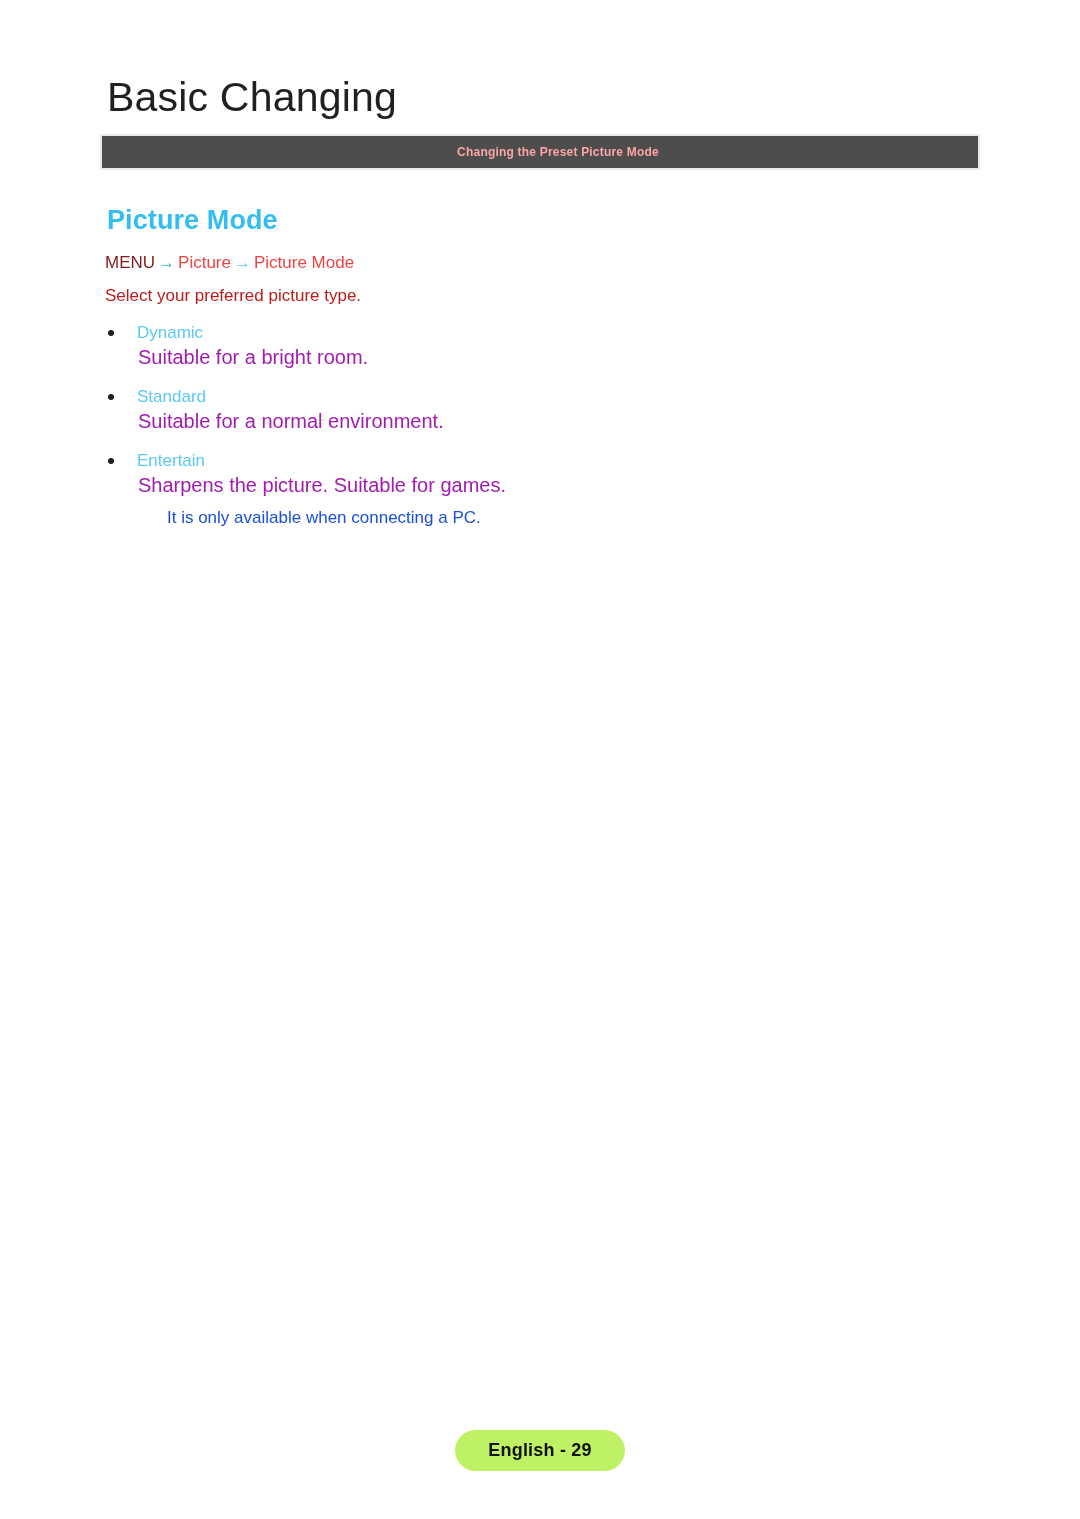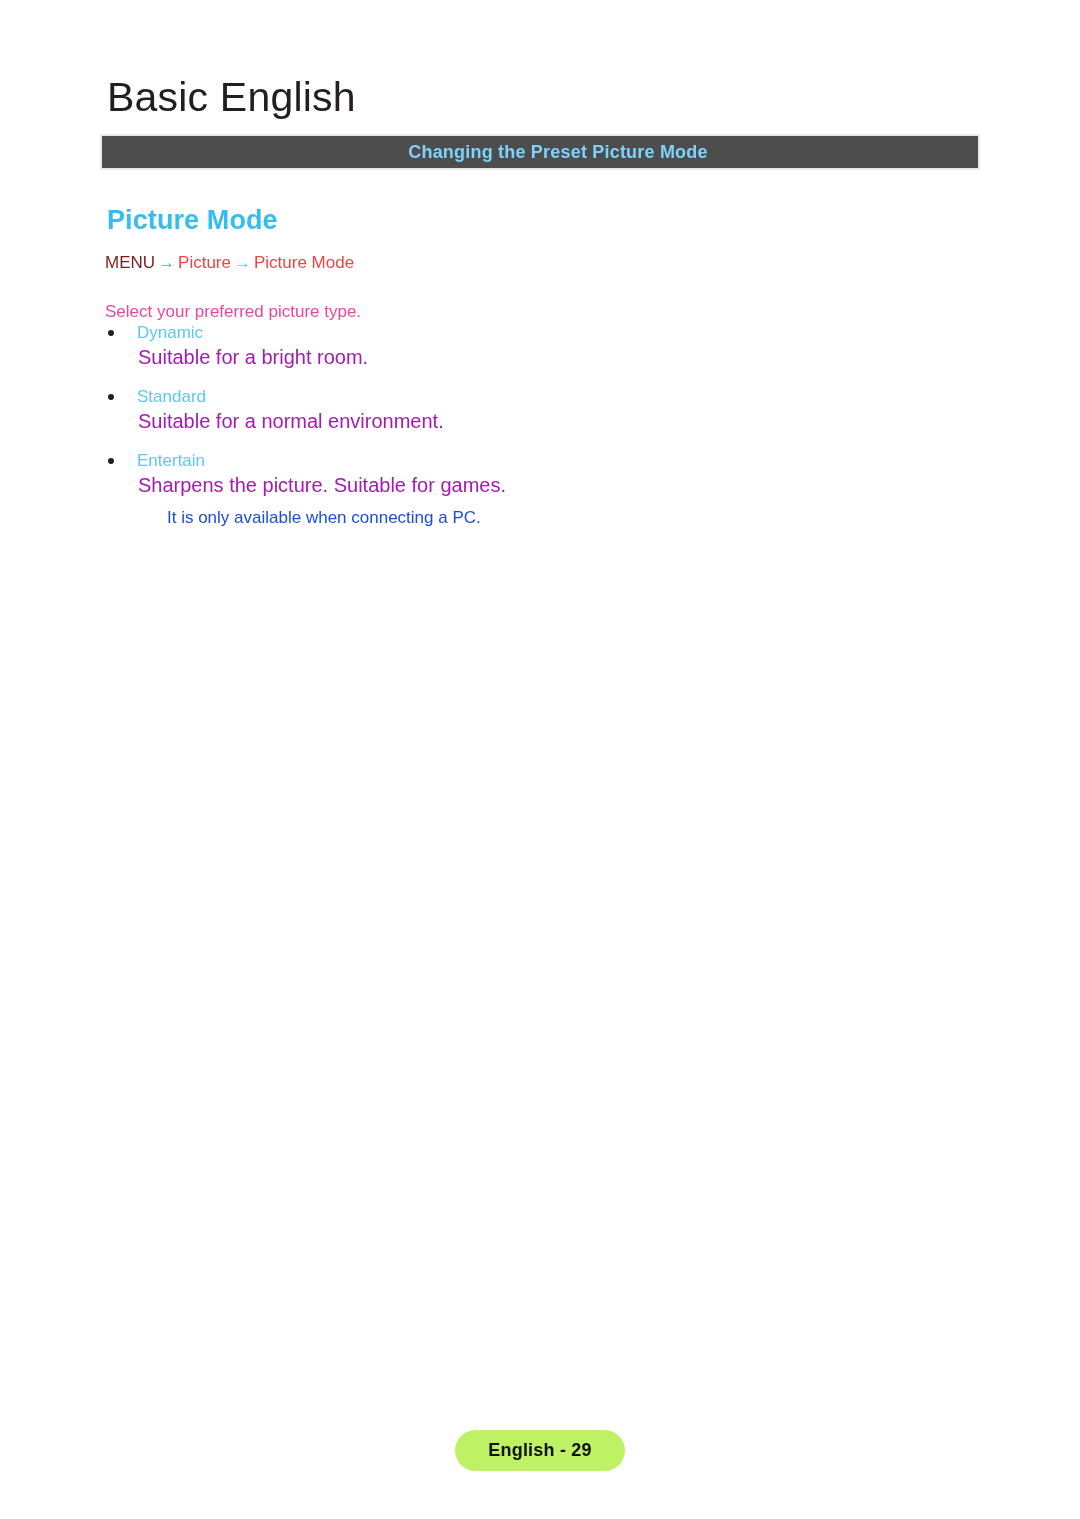--- a/index.html
+++ b/index.html
@@ -41,22 +41,22 @@
     top: 136px;
     width: 876px;
     height: 32px;
     background: #4d4d4d;
     box-shadow: 0 0 0 2px #e8e8e8;
     display: flex;
     align-items: center;
     justify-content: center;
   }
   .section-bar-label {
-    color: #7dd3fc;
-    font-size: 18px;
+    color: #fca5a5;
+    font-size: 12px;
     font-weight: bold;
     letter-spacing: 0.2px;
     line-height: 18px;
     white-space: nowrap;
     margin-left: 36px;
   }
 
   
   .content {
     position: absolute;
@@ -90,23 +90,22 @@
   .menu-arrow { color: #2ec3c0; padding: 0 3px; }
   .menu-arrow.alt { color: #5bc8f5; }
   .menu-node { color: #ef4444; }
 
   .intro-line {
     position: absolute;
     left: 105px;
     top: 284px;
     font-size: 17px;
     line-height: 23px;
-    color: #ec4899;
-    white-space: nowrap;
-    margin-top: 16px;
+    color: #b91c1c;
+    white-space: nowrap;
   }
 
   
   .option-list {
     position: absolute;
     left: 0;
     top: 314px;
     width: 1080px;
   }
   .option-block {
@@ -176,21 +175,21 @@
     display: flex;
     align-items: center;
     justify-content: center;
   }
 </style>
 </head>
 <body>
 
 <div class="page">
 
-  <div class="chapter-title">Basic English</div>
+  <div class="chapter-title">Basic Changing</div>
 
   <div class="section-bar">
     <span class="section-bar-label">Changing the Preset Picture Mode</span>
   </div>
 
   <div class="content">
 
     <div class="feature-heading">Picture Mode</div>
 
     <div class="menu-path">

